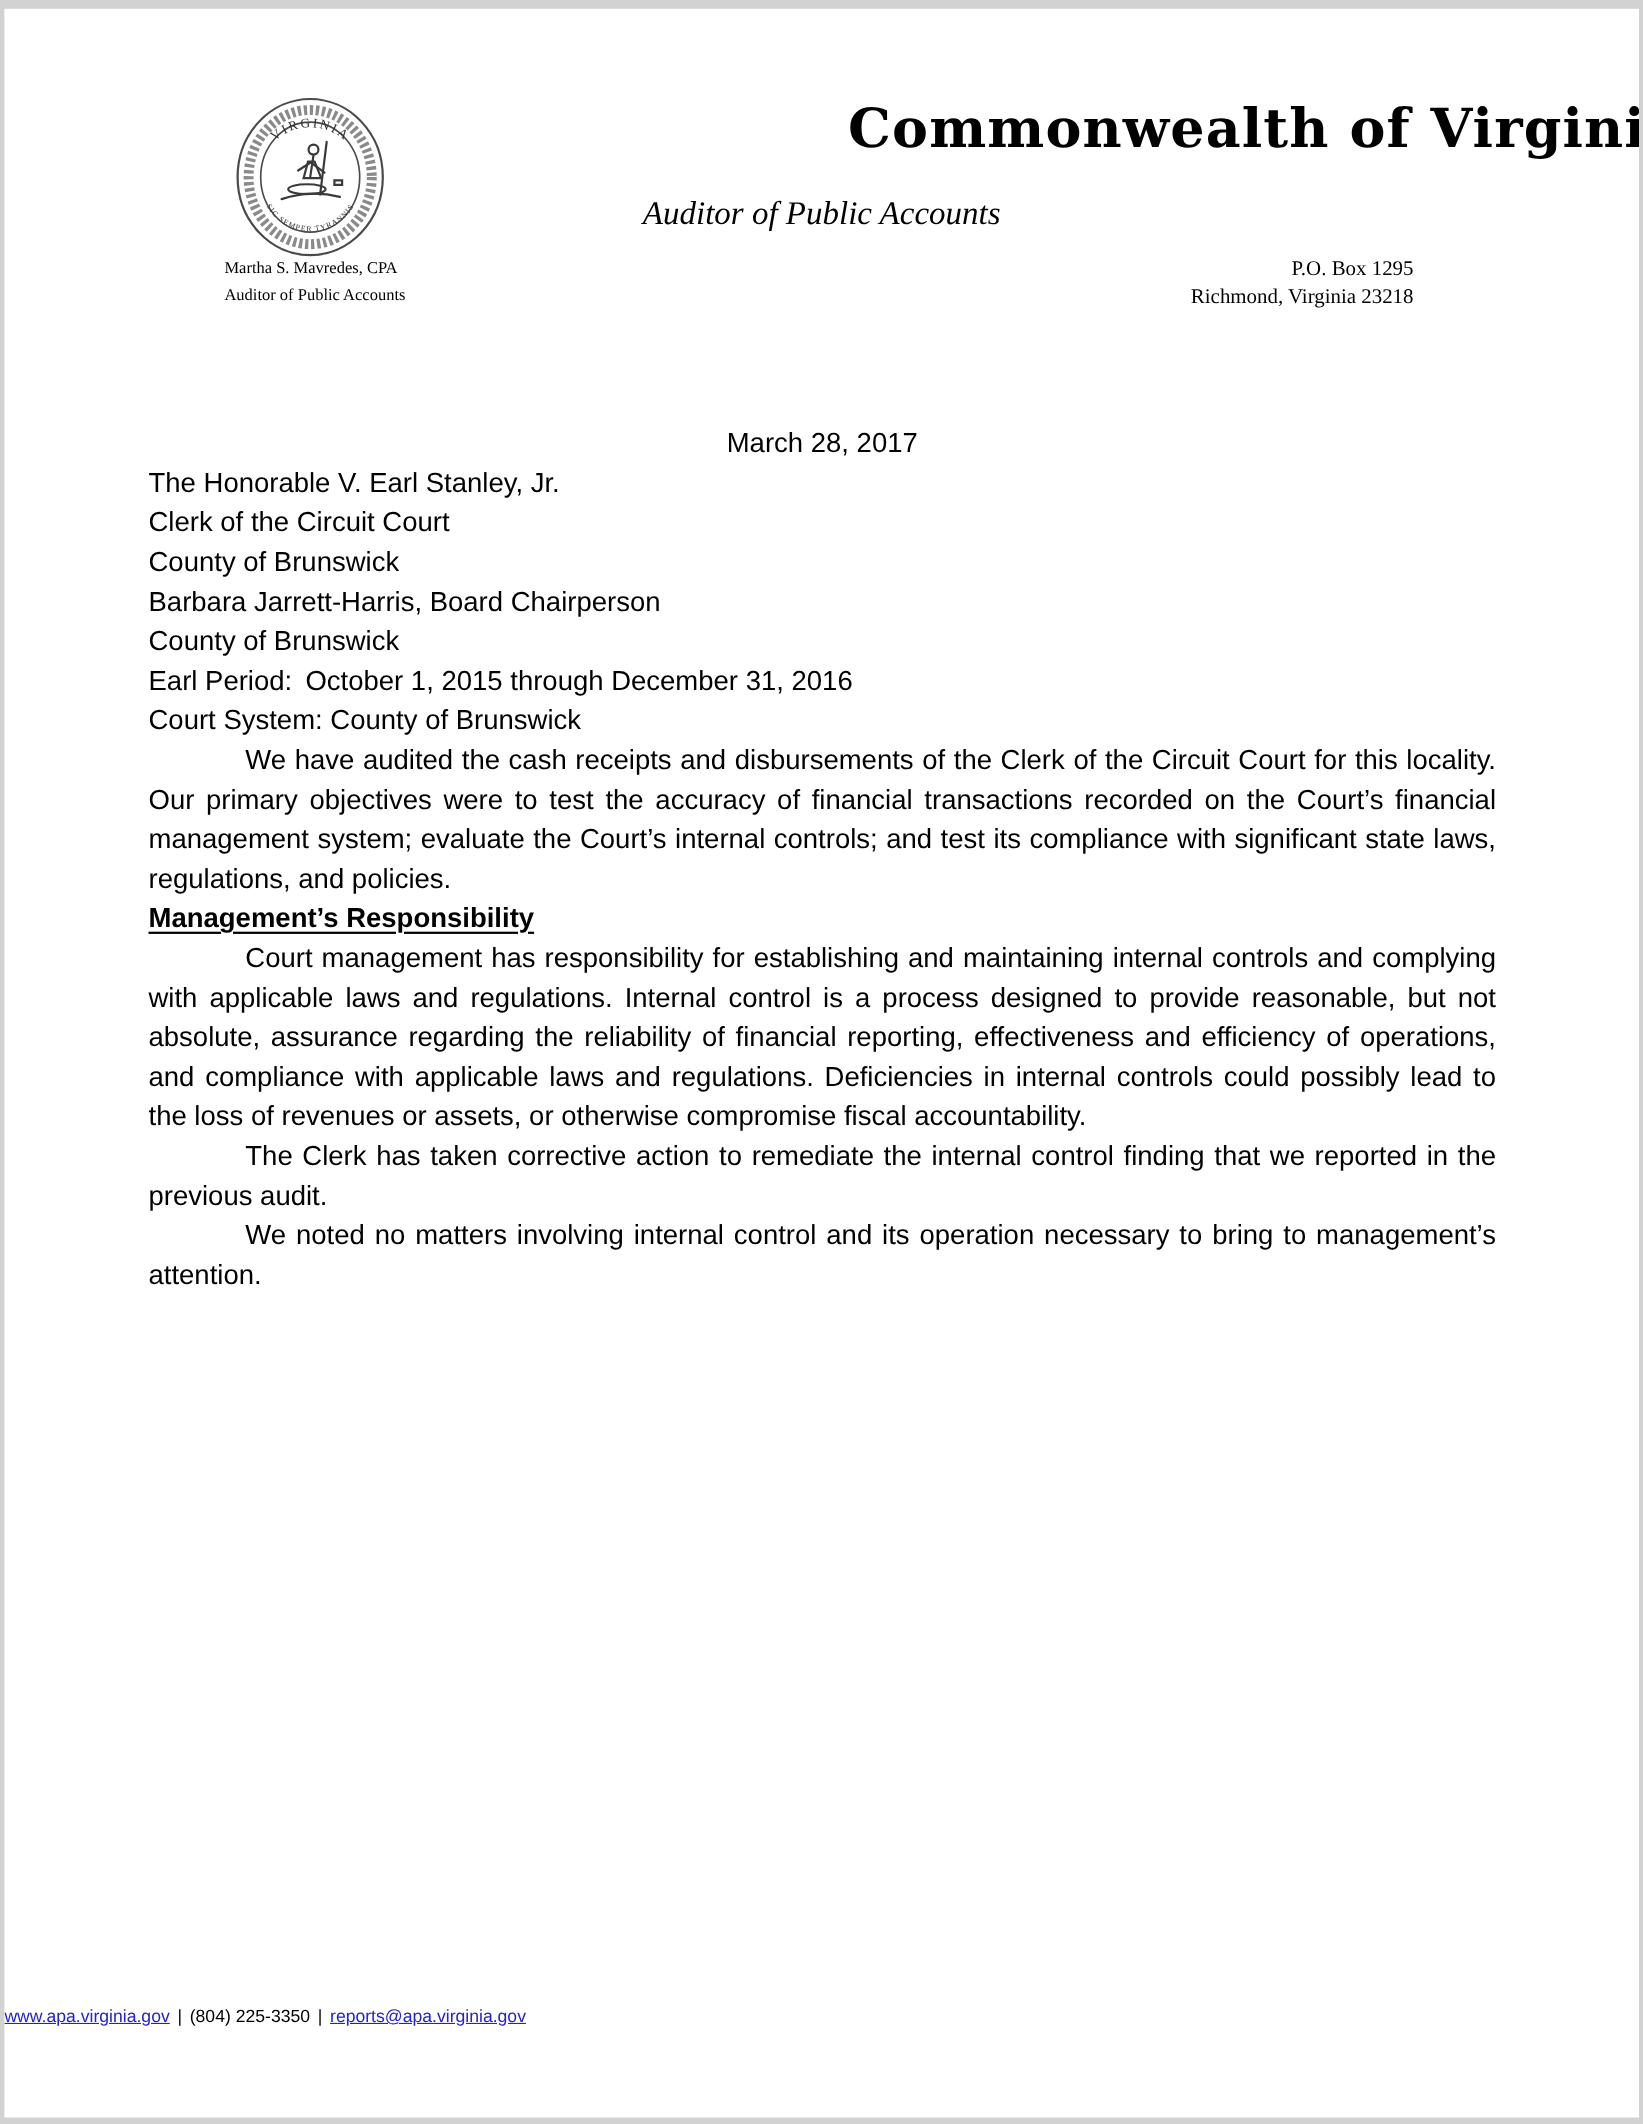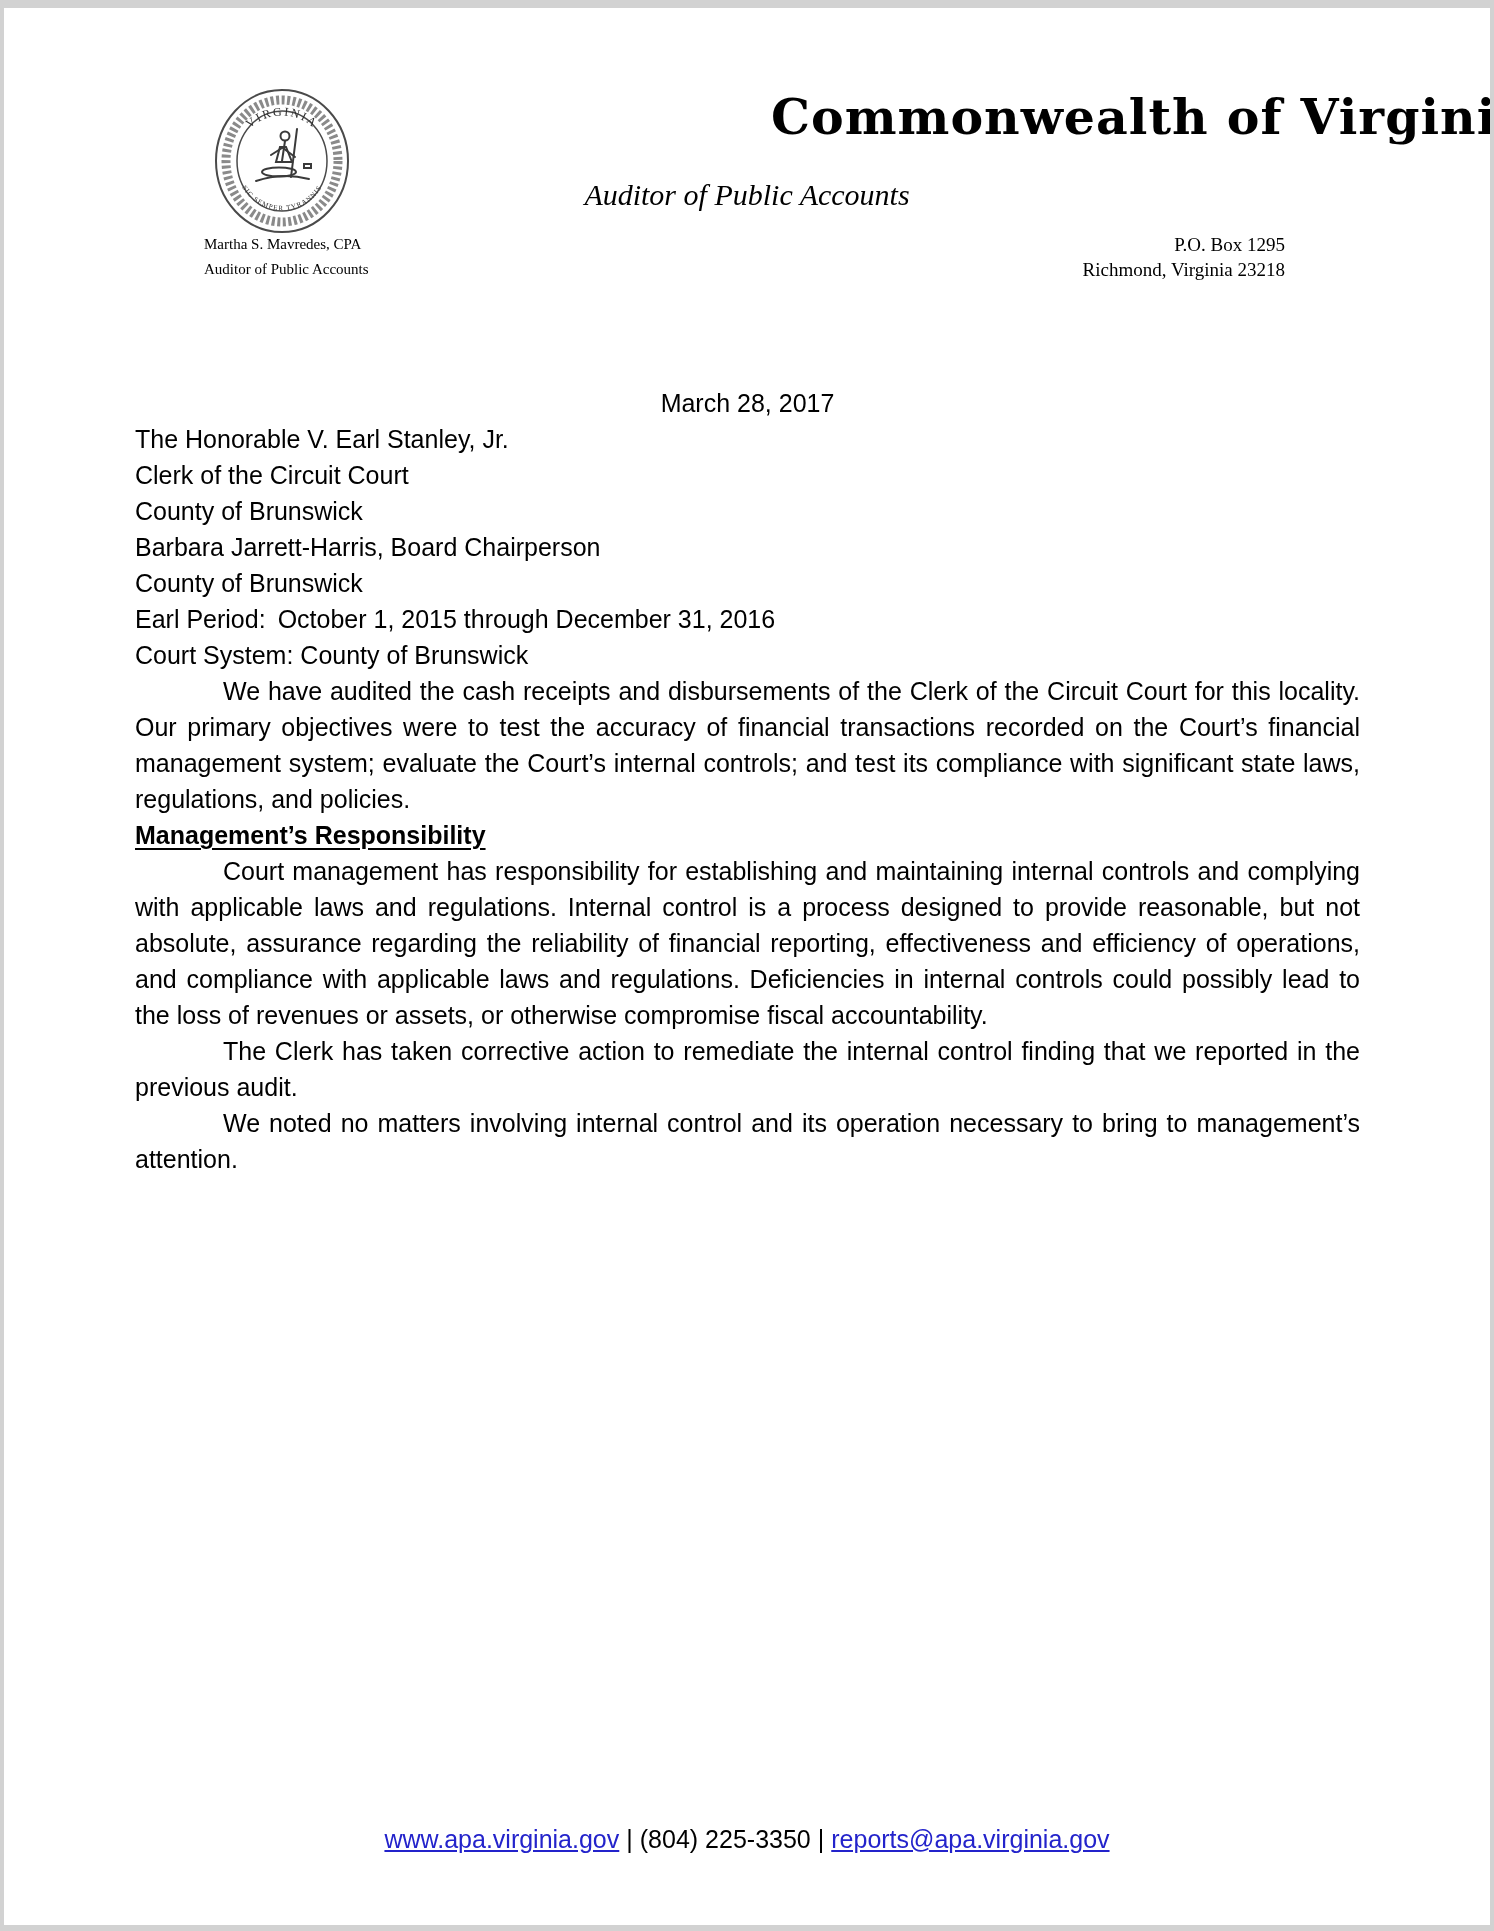--- a/index.html
+++ b/index.html
@@ -96,22 +96,22 @@
   }
   .para2 { margin-top: 35px; }
   .para3 { margin-top: 33px; }
   .para4 { margin-top: 36px; }
   
   .footer {
     position: absolute;
     top: 1817px;
     left: 0;
     width: 100%;
-    text-align: center;
-    font-size: 25px;
+    text-align: left;
+    font-size: 16px;
   }
   .footer a {
     color: #2323CB;
     text-decoration: underline;
     cursor: pointer;
   }
   .footer .sep {
     color: #000;
     margin: 0 7px;
   }

